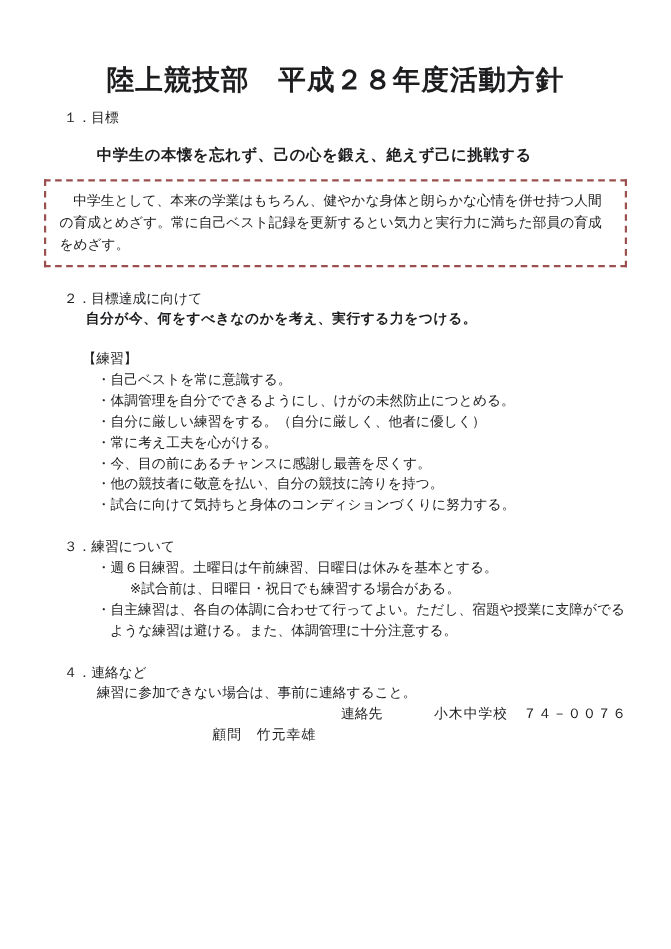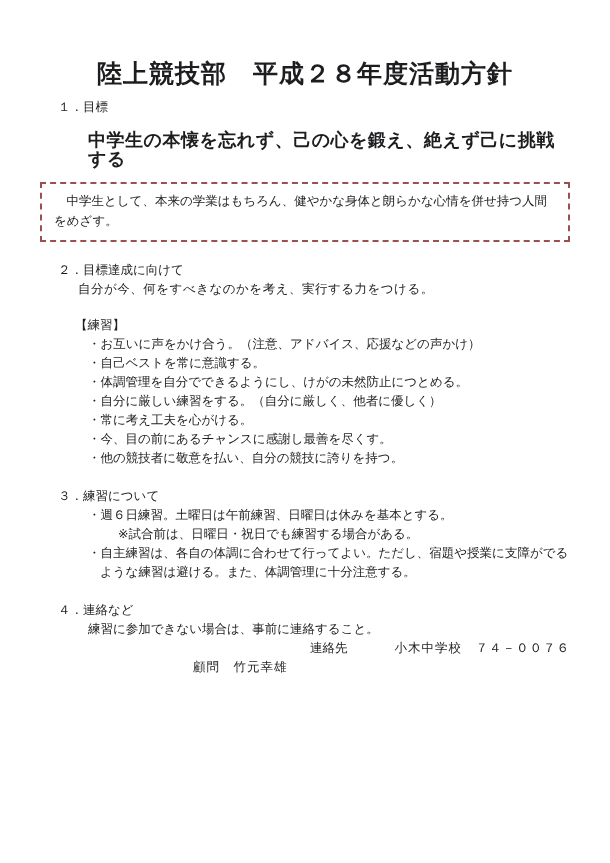--- a/index.html
+++ b/index.html
@@ -20,32 +20,32 @@
     font-weight:bold;
     text-align:center;
     letter-spacing:1px;
     margin:0 18px 0 0;
     line-height:34px;
   }
   .sec-heading{margin-top:19px;}
   .sec-heading.first{margin-top:8px;}
   .slogan{
     font-weight:bold;
-    font-size:18px;
+    font-size:14px;
     margin:14px 0 0 30px;
     letter-spacing:0.5px;
   }
   .dashed-box{
     border:2px dashed #9c4f4f;
     margin:13px 0 0 -18px;
     padding:7px 10px 9px 12px;
     line-height:20px;
   }
   .sub-bold{
-    font-weight:normal;
+    font-weight:bold;
     margin:0 0 0 20px;
     letter-spacing:0.5px;
   }
   .group-label{margin:17px 0 0 17px;}
   .bullet{margin-left:30px;}
   .bullet-note{margin-left:60px;}
   .bullet-cont{margin-left:42px;}
   .s4-line{margin-left:30px;}
   .contact-row{margin-left:67px;display:flex;justify-content:flex-end;}
   .contact-value{margin-left:47px;letter-spacing:1px;}
@@ -56,40 +56,41 @@
 
 <div class="page">
 
   <h1 class="title">陸上競技部　平成２８年度活動方針</h1>
 
   <div>
     <div class="sec-heading first">１．目標</div>
     <div class="slogan">中学生の本懐を忘れず、己の心を鍛え、絶えず己に挑戦する</div>
     <div class="dashed-box">
       <div>　中学生として、本来の学業はもちろん、健やかな身体と朗らかな心情を併せ持つ人間</div>
+      <div>の育成とめざす。常に自己ベスト記録を更新するとい気力と実行力に満ちた部員の育成</div>
       <div>をめざす。</div>
     </div>
   </div>
 
   <div>
     <div class="sec-heading">２．目標達成に向けて</div>
     <div class="sub-bold">自分が今、何をすべきなのかを考え、実行する力をつける。</div>
 
     <div class="group-label">【練習】</div>
     <div>
-      <div class="bullet">・お互いに声をかけ合う。（注意、アドバイス、応援などの声かけ）</div>
       <div class="bullet">・自己ベストを常に意識する。</div>
       <div class="bullet">・体調管理を自分でできるようにし、けがの未然防止につとめる。</div>
       <div class="bullet">・自分に厳しい練習をする。（自分に厳しく、他者に優しく）</div>
       <div class="bullet">・常に考え工夫を心がける。</div>
     </div>
 
     <div>
       <div class="bullet">・今、目の前にあるチャンスに感謝し最善を尽くす。</div>
       <div class="bullet">・他の競技者に敬意を払い、自分の競技に誇りを持つ。</div>
+      <div class="bullet">・試合に向けて気持ちと身体のコンディションづくりに努力する。</div>
     </div>
   </div>
 
   <div>
     <div class="sec-heading">３．練習について</div>
     <div class="bullet">・週６日練習。土曜日は午前練習、日曜日は休みを基本とする。</div>
     <div class="bullet-note">※試合前は、日曜日・祝日でも練習する場合がある。</div>
     <div class="bullet">・自主練習は、各自の体調に合わせて行ってよい。ただし、宿題や授業に支障がでる</div>
     <div class="bullet-cont">ような練習は避ける。また、体調管理に十分注意する。</div>
   </div>

